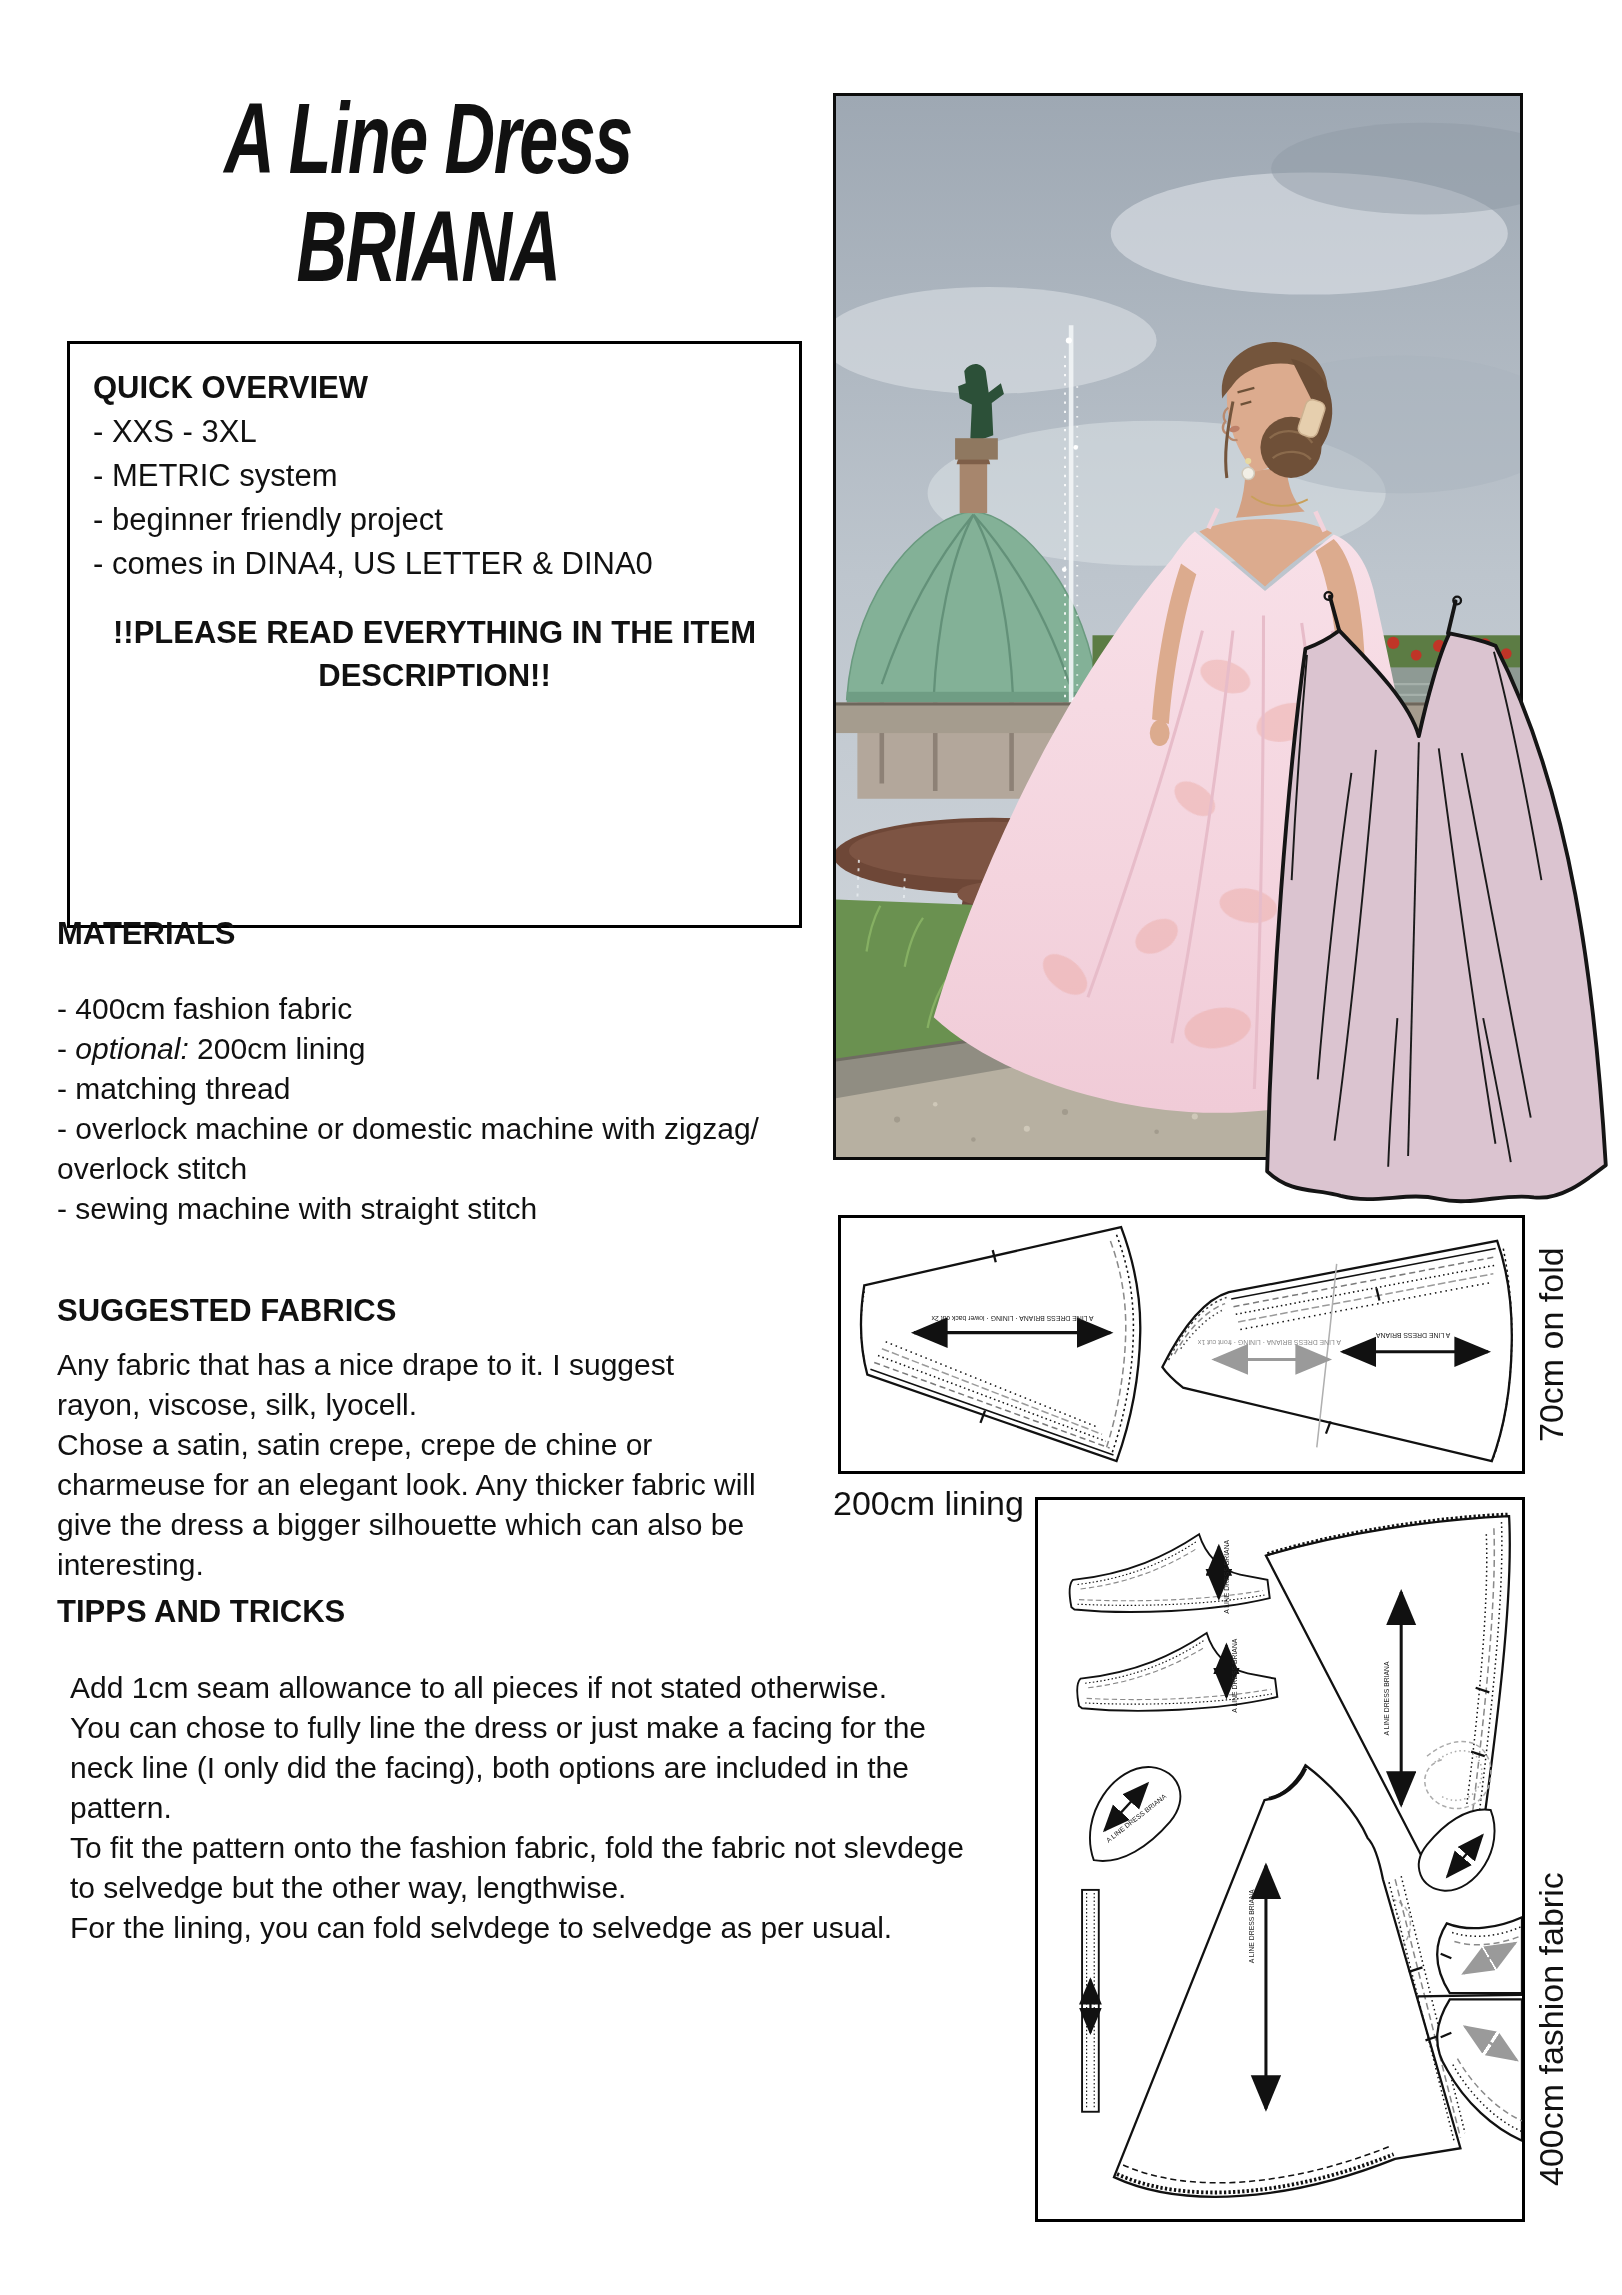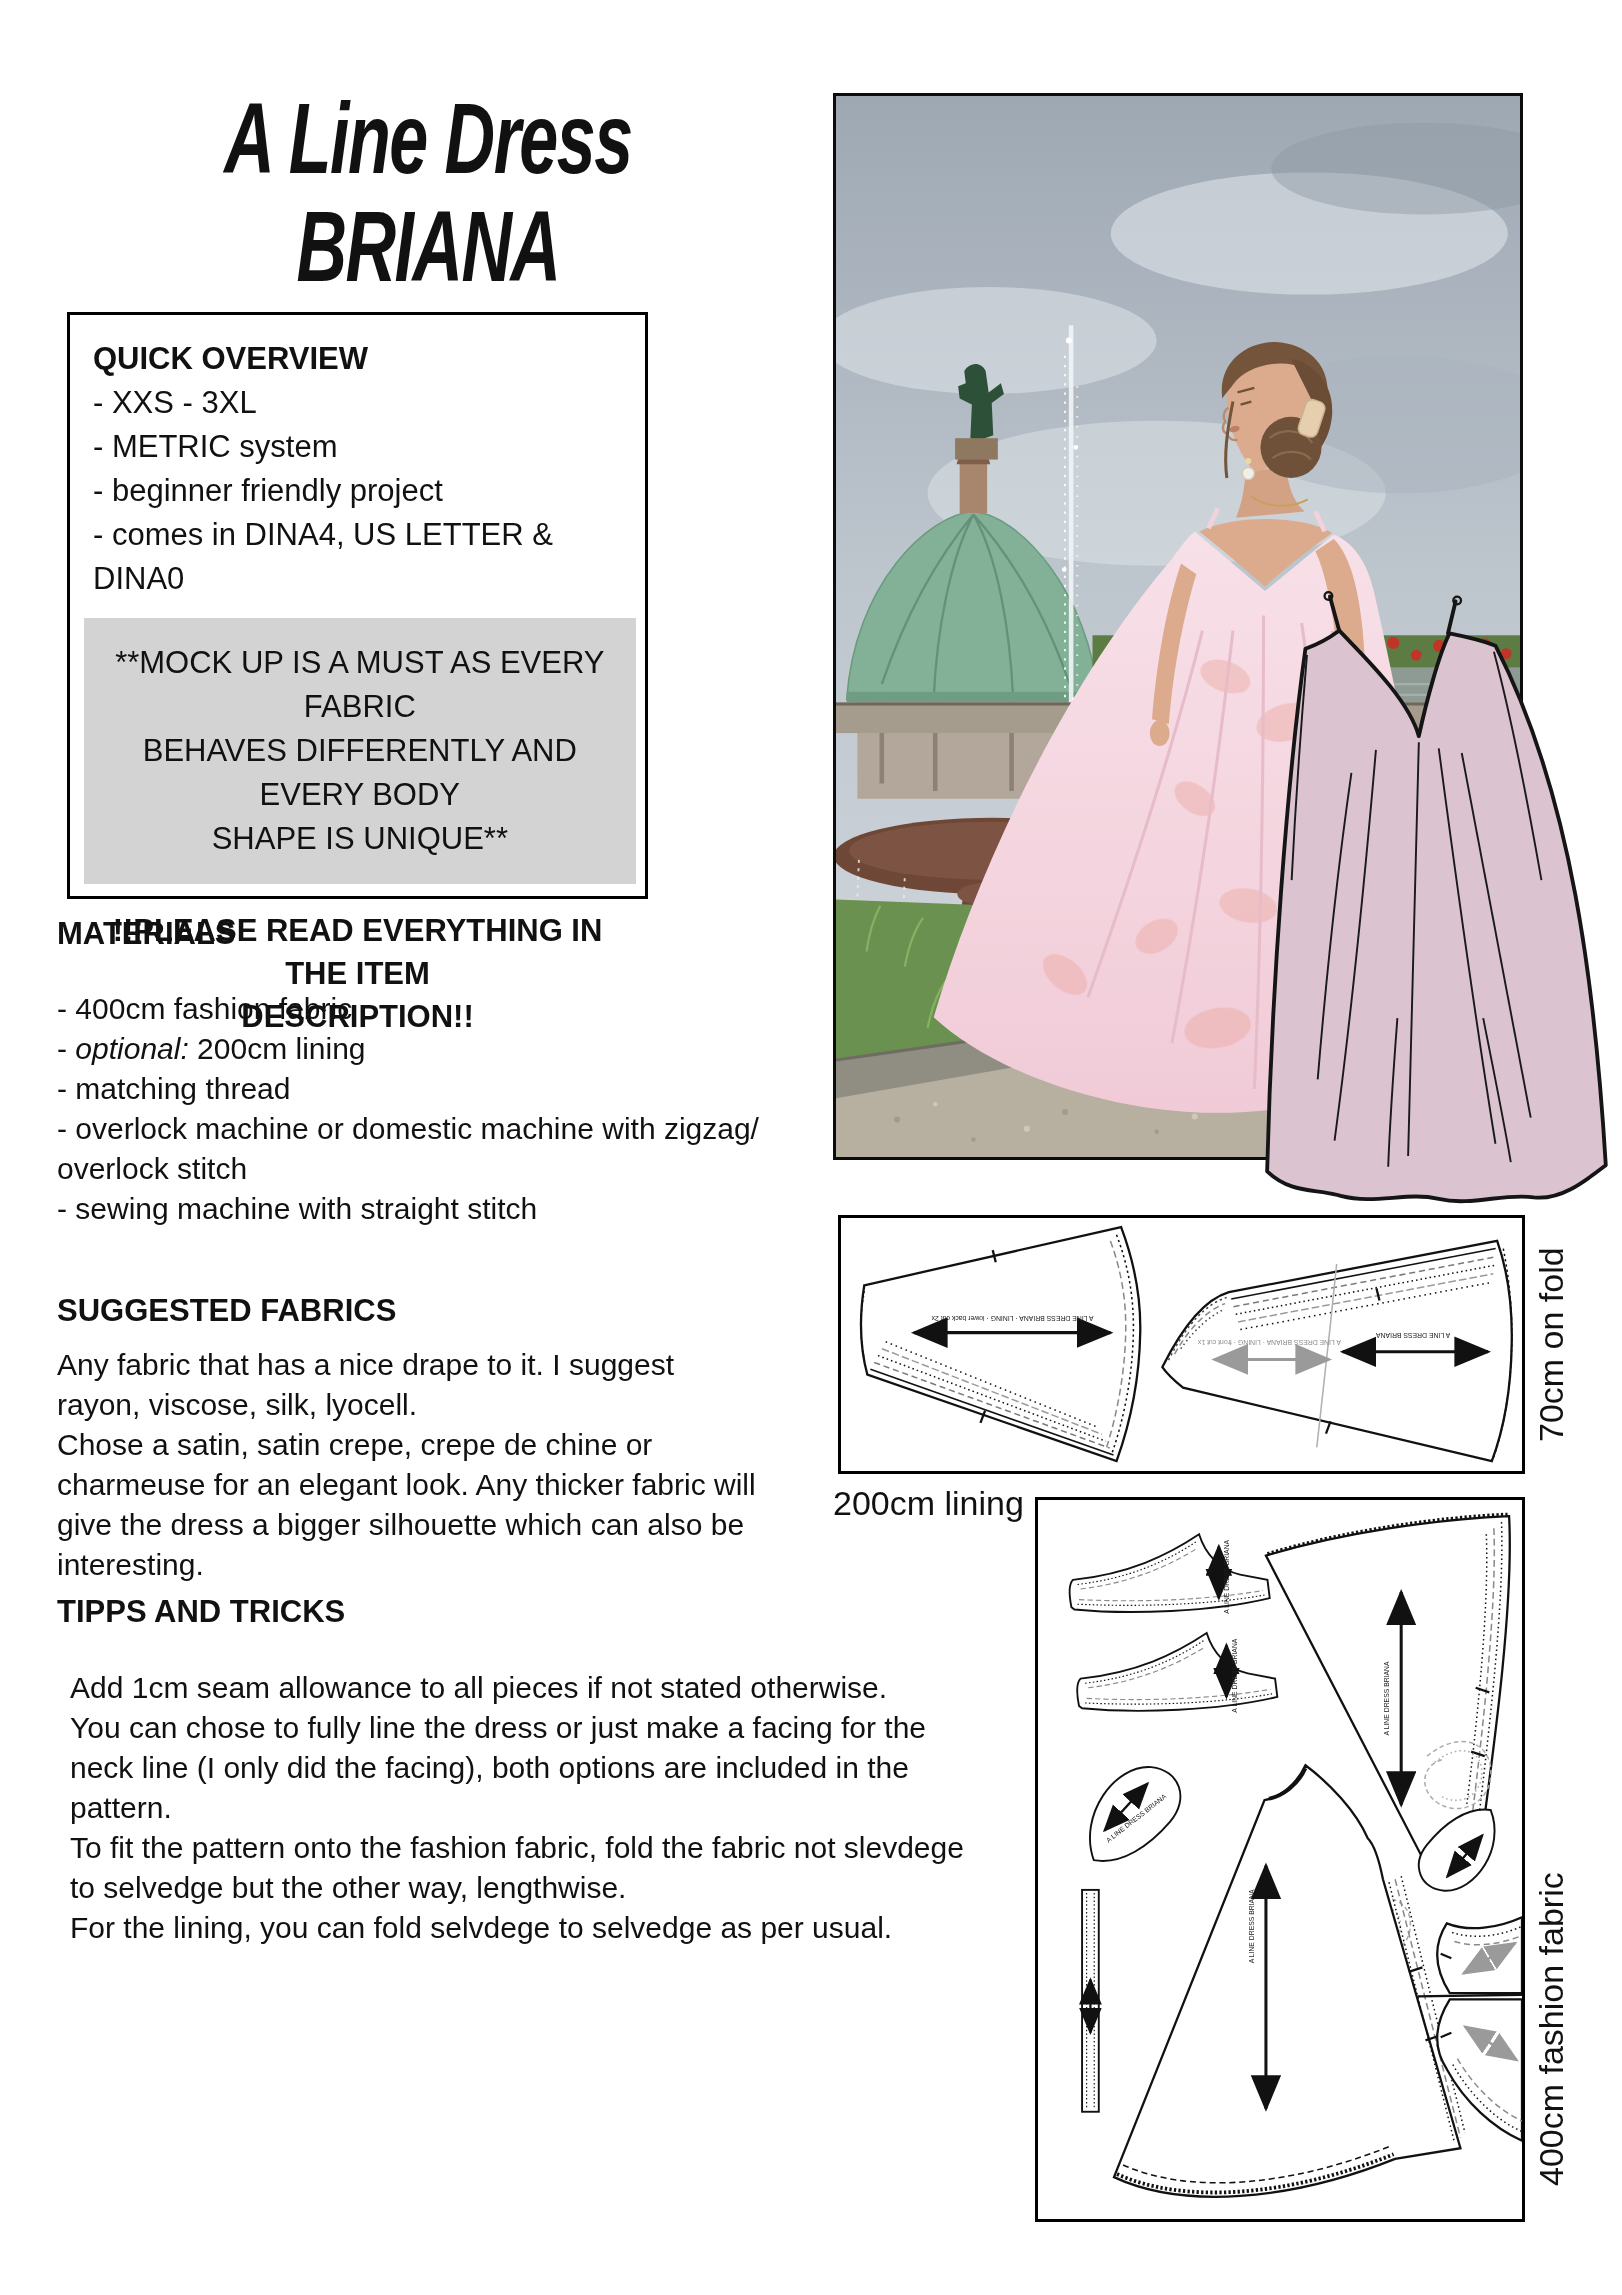--- a/index.html
+++ b/index.html
@@ -6,21 +6,21 @@
   .page{position:relative;width:1623px;height:2295px;background:#ffffff;overflow:hidden;
         font-family:Liberation Sans, sans-serif;color:#111;padding-left:29px;}
   
   .title{position:absolute;left:80px;top:86px;width:696px;text-align:center;
          font-weight:bold;font-style:italic;font-size:70px;line-height:1.08;
          transform:scaleY(1.42);transform-origin:top center;letter-spacing:-1.5px;white-space:pre-line;}
   
   .h{font-weight:bold;font-size:31px;line-height:1.2;}
   .body-txt{font-size:30px;line-height:40px;white-space:pre-line;}
   
-  .info-box{position:absolute;left:67px;top:312px;width:581px;height:587px;border:3.1px solid #000;
+  .info-box{position:absolute;left:67px;top:341px;width:735px;height:587px;border:3.1px solid #000;
             box-sizing:border-box;padding:24.5px 23px 0 23px;}
   .info-box .h{font-size:31px;margin-bottom:4.6px;}
   .ov-item{font-size:31px;line-height:44px;}
   .note{margin:17px -13.8px 0 -9.2px;background:#d3d3d3;text-align:center;
         font-size:31px;line-height:44px;padding:23px 7.7px;white-space:pre-line;}
   .please{margin-top:24.5px;text-align:center;font-weight:bold;font-size:31px;line-height:43px;white-space:pre-line;}
   
   .sec-head{position:absolute;left:57px;}
   .sec-body{position:absolute;left:57px;}
   
@@ -50,23 +50,20 @@
 
   <div class="title">A Line Dress
 BRIANA</div>
 
   <div class="info-box">
     <div class="h">QUICK OVERVIEW</div>
     <div class="ov-item">- XXS - 3XL</div>
     <div class="ov-item">- METRIC system</div>
     <div class="ov-item">- beginner friendly project</div>
     <div class="ov-item">- comes in DINA4, US LETTER &amp; DINA0</div>
-    <div class="note">**MOCK UP IS A MUST AS EVERY FABRIC
-BEHAVES DIFFERENTLY AND EVERY BODY
-SHAPE IS UNIQUE**</div>
     <div class="please">!!PLEASE READ EVERYTHING IN THE ITEM
 DESCRIPTION!!</div>
   </div>
 
   <div class="sec-head h" style="top:915px;">MATERIALS</div>
   <div class="sec-body" style="top:989px;width:811px;">
     <div class="body-txt">- 400cm fashion fabric</div>
     <div class="body-txt"><span>- </span><span style="font-style:italic">optional:</span><span> 200cm lining</span></div>
     <div class="body-txt">- matching thread</div>
     <div class="body-txt">- overlock machine or domestic machine with zigzag/

